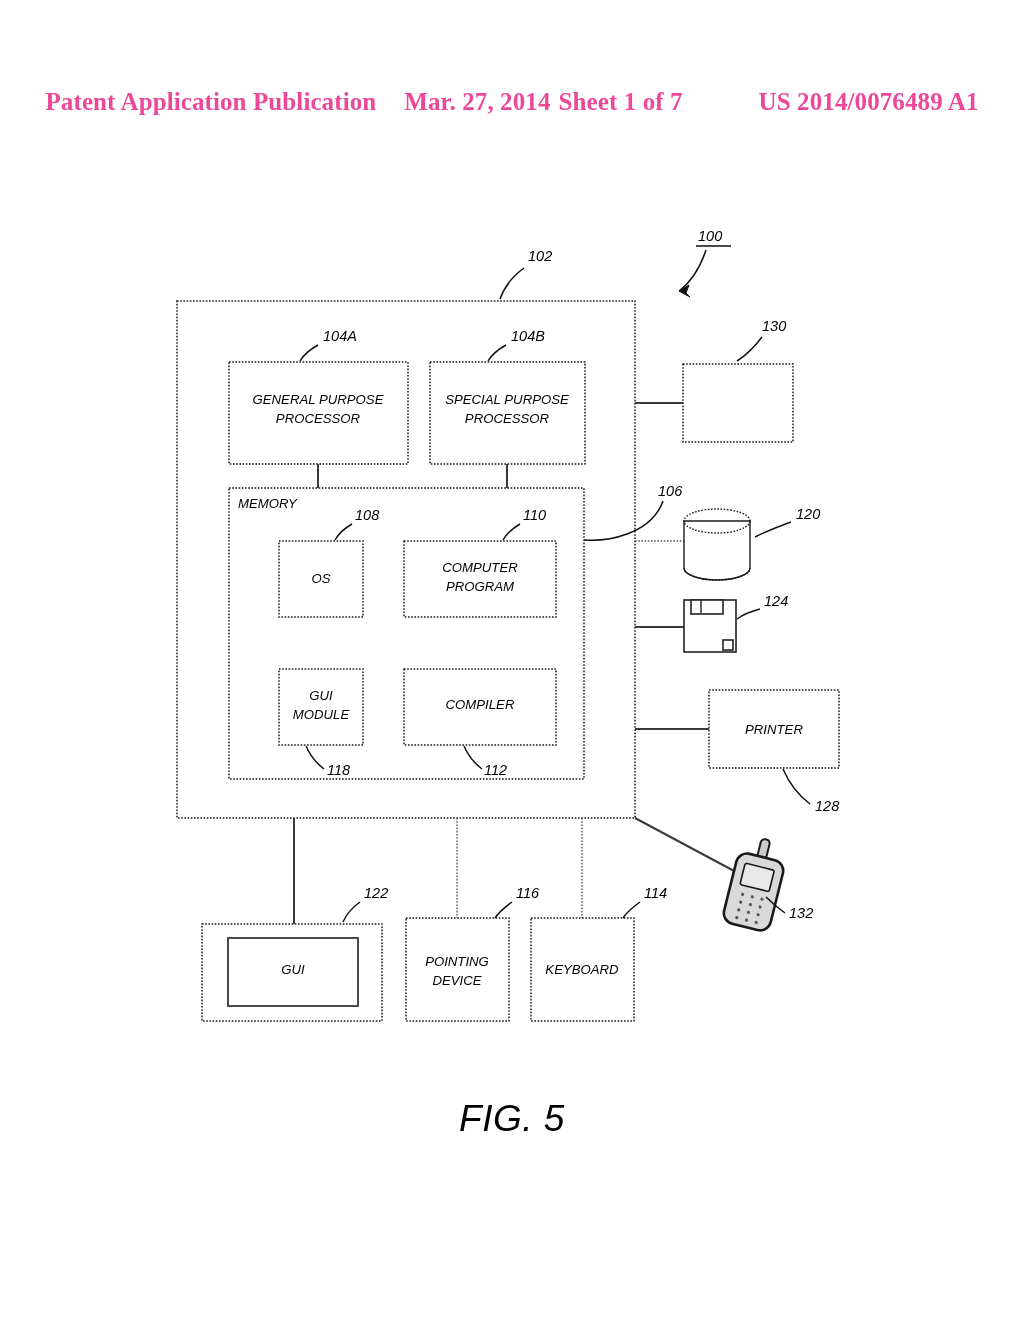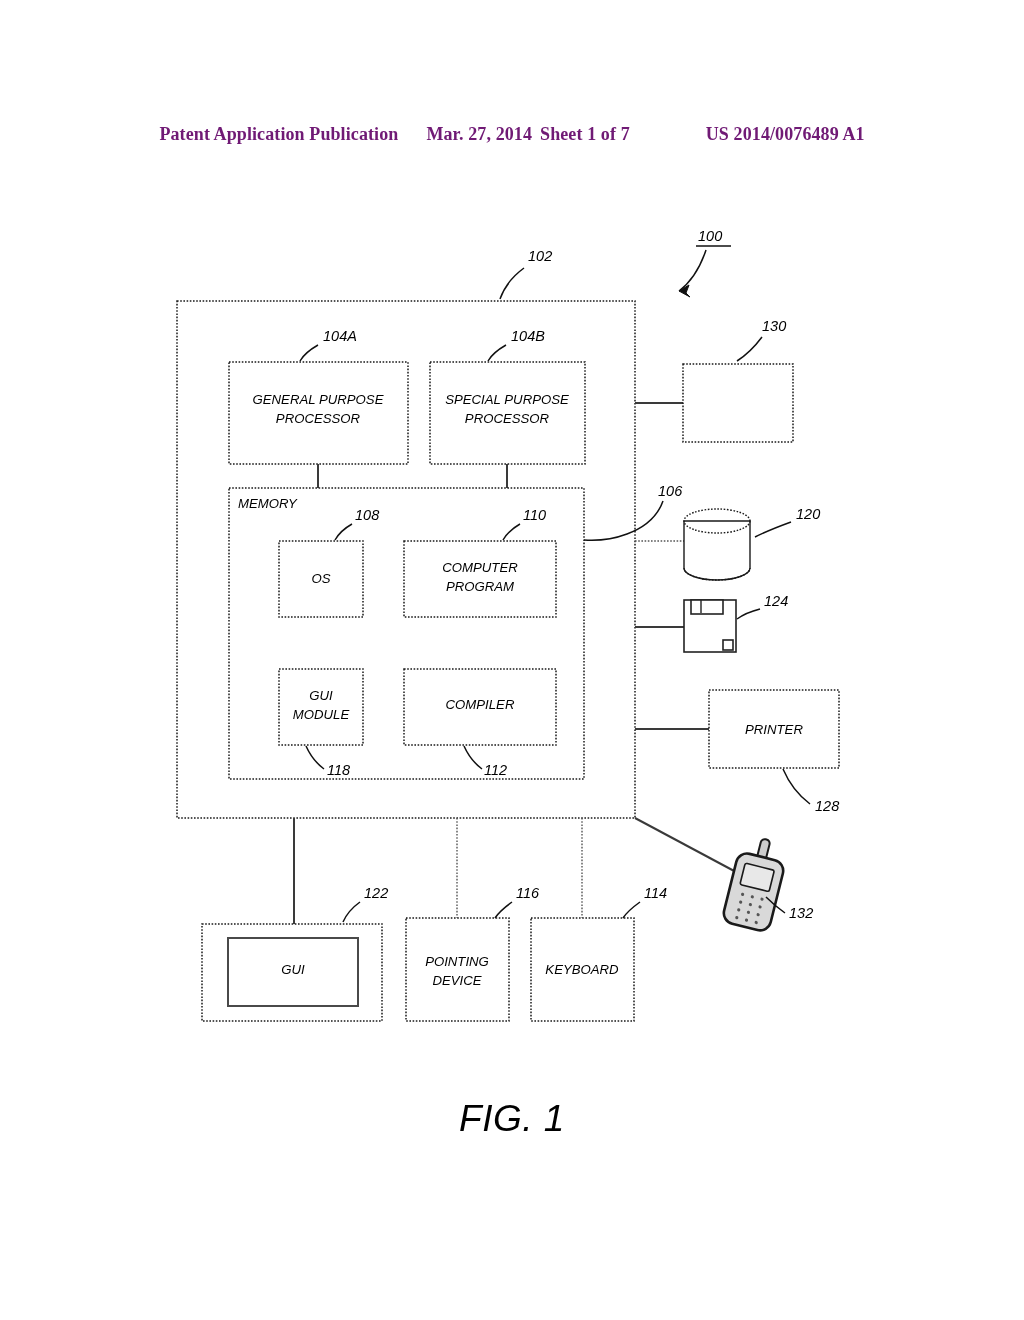--- a/index.html
+++ b/index.html
@@ -22,27 +22,27 @@
   .hdr {
     position: absolute;
     top: 88px;
     left: 0;
     width: 1024px;
     display: flex;
     justify-content: center;
     align-items: baseline;
     font-family: "Liberation Serif", serif;
     font-weight: bold;
-    font-size: 18px;
-    color: #701a75;
+    font-size: 25px;
+    color: #ec4899;
     letter-spacing: 0.1px;
     white-space: pre;
   }
   .hdr .seg-pub { margin-right: 28px; }
-  .hdr .seg-date { margin-right: 8px; margin-top: 36px; }
+  .hdr .seg-date { margin-right: 8px; }
   .hdr .seg-sheet { margin-right: 76px; }
   .hdr .seg-num { }
 
   #fig {
     position: absolute;
     top: 0;
     left: 0;
   }
   .figcap {
     position: absolute;
@@ -306,15 +306,15 @@
 
     <g>
       <rect class="dashbox" x="531" y="918" width="103" height="103"></rect>
       <text class="boxlabel" x="582" y="974">KEYBOARD</text>
       <text class="refnum" x="644" y="898">114</text>
       <path class="leader" d="M 640 902 C 633 907 627 912 623 918"></path>
     </g>
 
   </svg>
 
-  <div class="figcap">FIG. 1</div>
+  <div class="figcap">FIG. 5</div>
 
 </div>
 
 </body></html>

